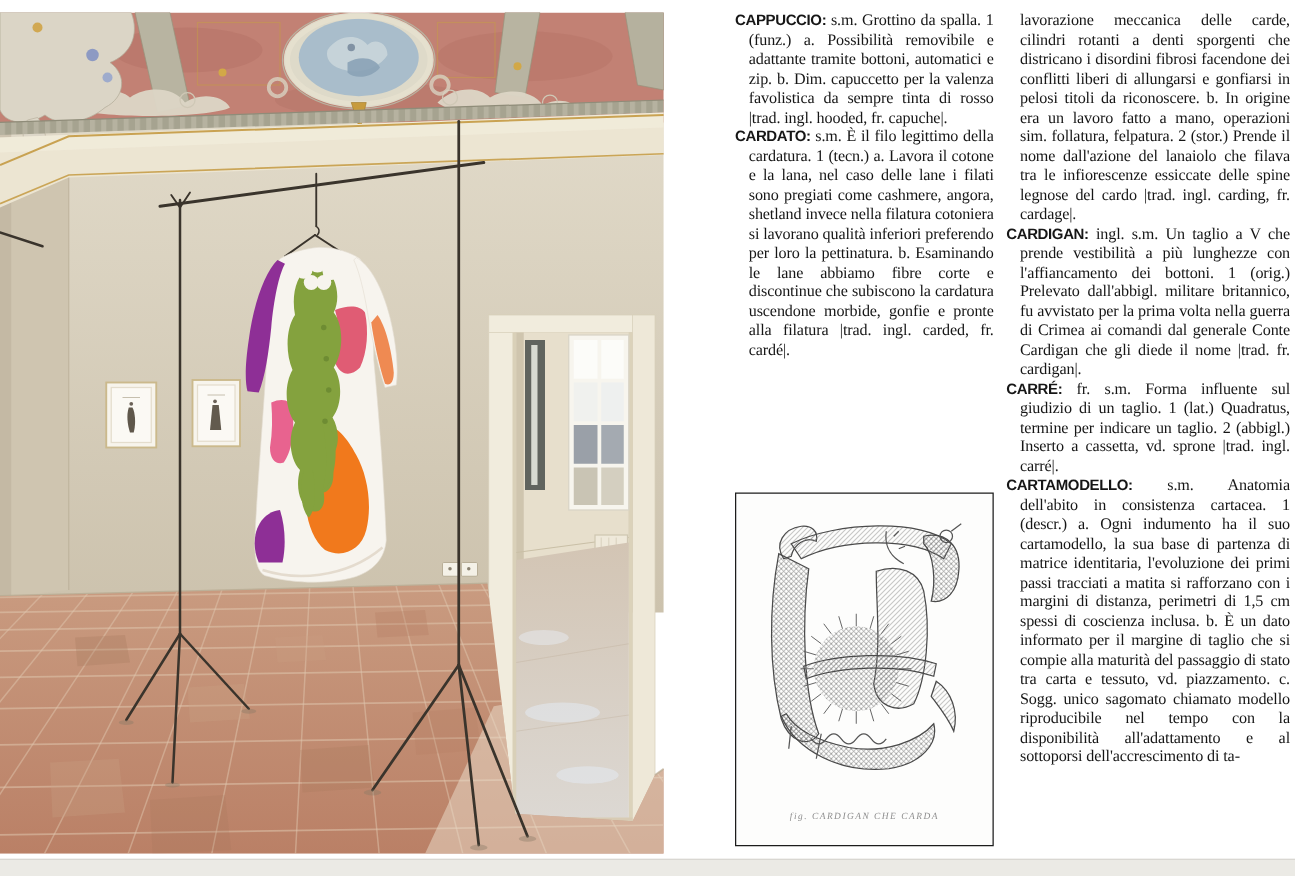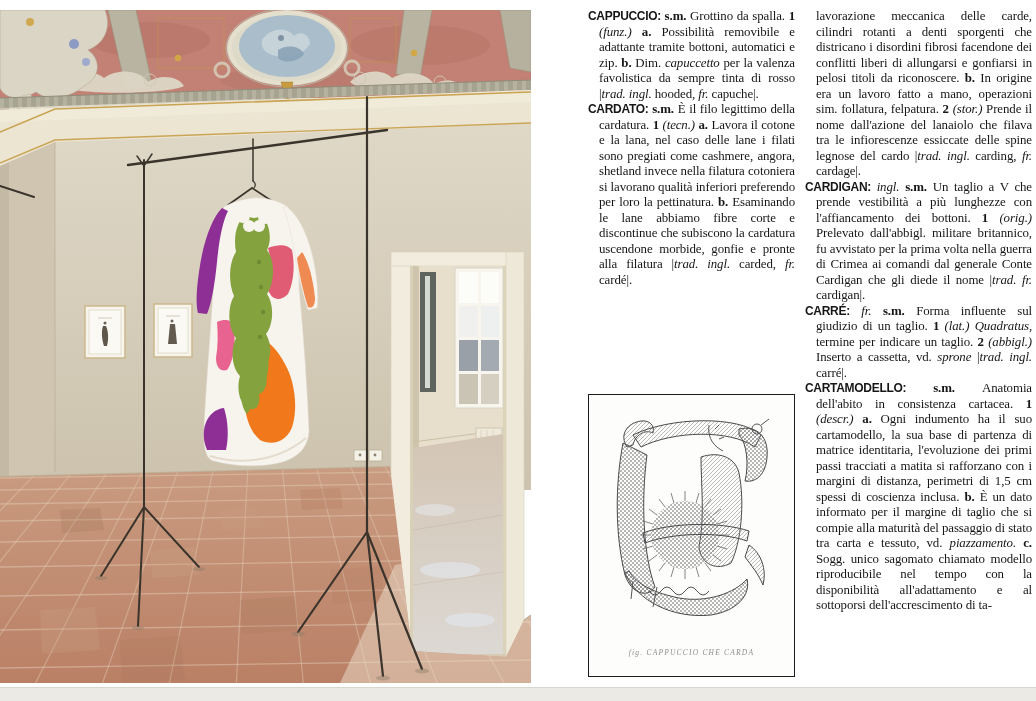--- a/index.html
+++ b/index.html
@@ -21,22 +21,22 @@
   .entry{
     margin:0;
     font-size:12.9px;line-height:15.5px;
     text-align:justify;color:#161616;
     padding-left:11px;text-indent:-11px;
     hyphens:auto;-webkit-hyphens:auto;
     letter-spacing:-0.1px;
   }
   .entry.cont{text-indent:0;}
   .seg-h{font-family:"Liberation Sans",sans-serif;font-weight:700;font-size:12px;letter-spacing:-0.3px;}
-  .seg-b{font-weight:700;}
-  .seg-i{font-style:italic;}
+  .seg-b{font-weight:400;}
+  .seg-i{}
   
   .figure-box{
     margin-top:4px;width:205px;height:281px;border:1px solid #1c1c1c;
     background:#fdfdfc;position:relative;
   }
   .fig-caption{
     position:absolute;left:0;bottom:19px;width:100%;text-align:center;
     font-style:italic;font-size:7.5px;color:#8d8d8d;letter-spacing:1.2px;
     font-family:"Liberation Serif",serif;
   }
@@ -351,21 +351,21 @@
           <path d="M36,178 C48,206 84,224 122,220 C148,216 162,200 158,184 C146,198 118,208 90,203 C66,198 48,190 40,176 Z" fill="url(#h2)"></path>
           <path d="M160,150 C172,158 178,174 174,190 C170,180 162,170 156,162 Z" fill="url(#h1)"></path>
         </g>
         <path d="M60,196 q6,8 12,0 q6,-8 12,0 q6,8 12,0 q6,-8 12,0 q6,8 12,0" stroke="#555" fill="none" stroke-width="1"></path>
         <path d="M120,30 C118,44 126,52 134,56 M126,34 l4,-4 M130,44 l5,-2" stroke="#555" fill="none" stroke-width="1"></path>
         <circle cx="168" cy="34" r="5" stroke="#555" fill="none"></circle>
         <line x1="172" y1="30" x2="180" y2="24" stroke="#555"></line>
         <line x1="68" y1="192" x2="64" y2="212" stroke="#555"></line>
         <line x1="44" y1="186" x2="42" y2="204" stroke="#555"></line>
       </svg>
-      <div class="fig-caption">fig. CAPPUCCIO CHE CARDA</div>
+      <div class="fig-caption">fig. CARDIGAN CHE CARDA</div>
     </div>
   </div>
   <div class="colwrap2">
     <div class="coltext" id="col1c">
         <p class="entry cont"><span class="seg-n">lavorazione meccanica delle carde, cilindri rotanti a denti sporgenti che districano i disordini fibrosi facendone dei conflitti liberi di allungarsi e gonfiarsi in pelosi titoli da riconoscere. </span><span class="seg-b">b. </span><span class="seg-n">In origine era un lavoro fatto a mano, operazioni sim. follatura, felpatura. </span><span class="seg-b">2 </span><span class="seg-i">(stor.) </span><span class="seg-n">Prende il nome dall'azione del lanaiolo che filava tra le infiorescenze essiccate delle spine legnose del cardo |</span><span class="seg-i">trad. ingl. </span><span class="seg-n">carding, </span><span class="seg-i">fr. </span><span class="seg-n">cardage|.</span></p>
         <p class="entry"><span class="seg-h">CARDIGAN: </span><span class="seg-i">ingl. </span><span class="seg-b">s.m. </span><span class="seg-n">Un taglio a V che prende vestibilità a più lunghezze con l'affiancamento dei bottoni. </span><span class="seg-b">1 </span><span class="seg-i">(orig.) </span><span class="seg-n">Prelevato dall'abbigl. militare britannico, fu avvistato per la prima volta nella guerra di Crimea ai comandi dal generale Conte Cardigan che gli diede il nome |</span><span class="seg-i">trad. fr. </span><span class="seg-n">cardigan|.</span></p>
         <p class="entry"><span class="seg-h">CARRÉ: </span><span class="seg-i">fr. </span><span class="seg-b">s.m. </span><span class="seg-n">Forma influente sul giudizio di un taglio. </span><span class="seg-b">1 </span><span class="seg-i">(lat.) </span><span class="seg-i">Quadratus, </span><span class="seg-n">termine per indicare un taglio. </span><span class="seg-b">2 </span><span class="seg-i">(abbigl.) </span><span class="seg-n">Inserto a cassetta, vd. </span><span class="seg-i">sprone </span><span class="seg-n">|</span><span class="seg-i">trad. ingl. </span><span class="seg-n">carré|.</span></p>
         <p class="entry"><span class="seg-h">CARTAMODELLO: </span><span class="seg-b">s.m. </span><span class="seg-n">Anatomia dell'abito in consistenza cartacea. </span><span class="seg-b">1 </span><span class="seg-i">(descr.) </span><span class="seg-b">a. </span><span class="seg-n">Ogni indumento ha il suo cartamodello, la sua base di partenza di matrice identitaria, l'evoluzione dei primi passi tracciati a matita si rafforzano con i margini di distanza, perimetri di 1,5 cm spessi di coscienza inclusa. </span><span class="seg-b">b. </span><span class="seg-n">È un dato informato per il margine di taglio che si compie alla maturità del passaggio di stato tra carta e tessuto, vd. </span><span class="seg-i">piazzamento. </span><span class="seg-b">c. </span><span class="seg-n">Sogg. unico sagomato chiamato modello riproducibile nel tempo con la disponibilità all'adattamento e al sottoporsi dell'accrescimento di ta-</span></p>
       </div>
   </div>

